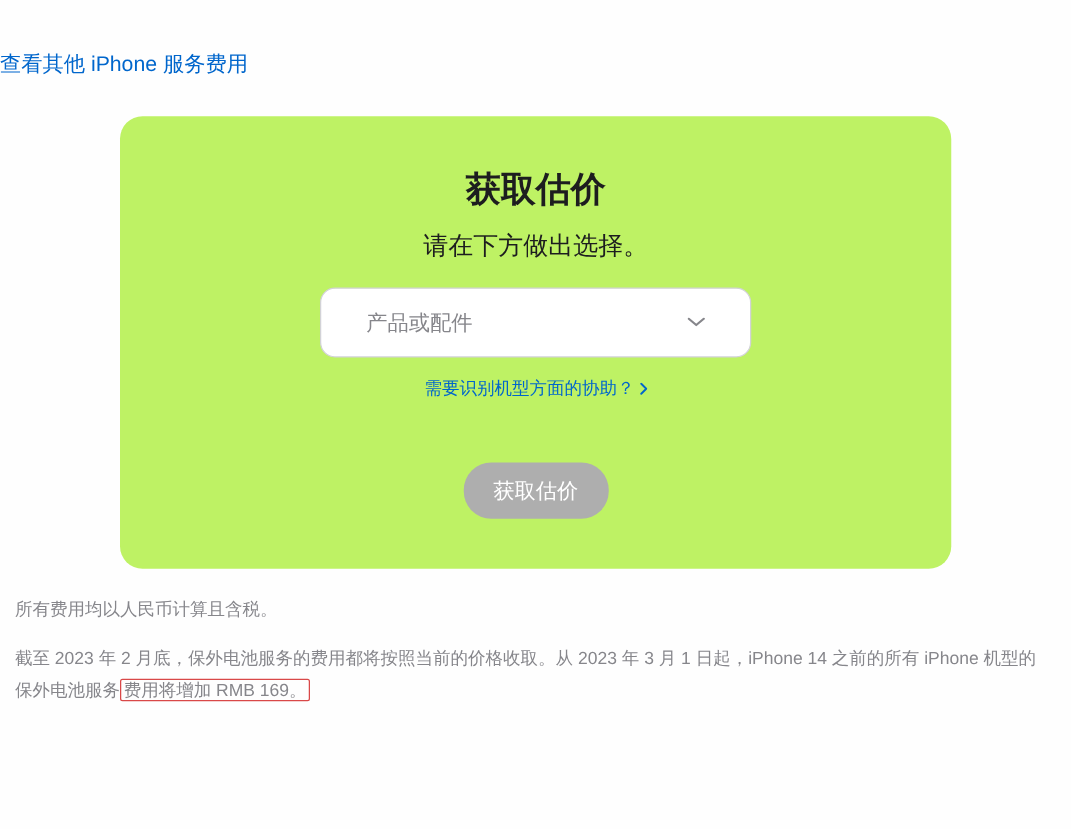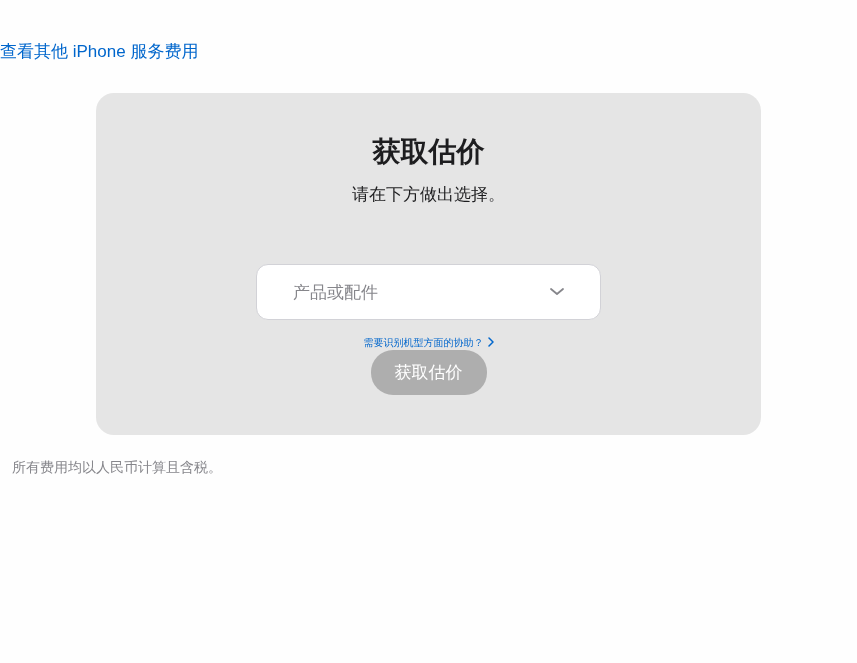--- a/index.html
+++ b/index.html
@@ -14,36 +14,36 @@
       display: block;
       color: #0066cc;
       font-size: 17px;
       margin-top: 40px;
       margin-bottom: 30px;
       cursor: pointer;
     }
     .card {
       width: 665px;
       margin: 0 auto;
-      background: #e5e5e5;
+      background: #bef264;
       border-radius: 18px;
       padding: 40px 60px 40px 60px;
     }
     .card-title {
       text-align: center;
       font-size: 28px;
       font-weight: 600;
       color: #1d1d1f;
       margin-bottom: 12px;
     }
     .card-sub {
       text-align: center;
-      font-size: 17px;
+      font-size: 20px;
       color: #1d1d1f;
-      margin-bottom: 58px;
+      margin-bottom: 20px;
     }
     .select-wrap {
       position: relative;
       width: 345px;
       margin: 0 auto 22px auto;
     }
     .select {
       width: 100%;
       height: 56px;
       border-radius: 12px;
@@ -65,22 +65,23 @@
       display: flex;
       align-items: center;
       justify-content: center;
     }
     .chevron svg { stroke: #86868b; }
     .help-link {
       display: flex;
       justify-content: center;
       align-items: center;
       color: #0066cc;
-      font-size: 10px;
+      font-size: 14px;
       margin-top: -6px;
+      margin-bottom: 50px;
       cursor: pointer;
       gap: 4px;
     }
     .help-link .chevron-right svg { stroke: #0066cc; }
     .btn {
       display: block;
       margin: 0 auto;
       background: #aeaeae;
       color: #fff;
       border: none;
@@ -131,13 +132,16 @@
           <path d="M1 1l4 4-4 4" stroke-width="1.5" stroke-linecap="round" stroke-linejoin="round"></path>
         </svg>
     </span>
   </a>
 
   <button class="btn">获取估价</button>
 </div>
 
 <div class="footer">
   <p>所有费用均以人民币计算且含税。</p>
+  <p>
+    <span>截至 2023 年 2 月底，保外电池服务的费用都将按照当前的价格收取。从 2023 年 3 月 1 日起，iPhone 14 之前的所有 iPhone 机型的保外电池服务</span><span class="highlight">费用将增加 RMB 169。</span>
+  </p>
 </div>
 
 </body></html>

